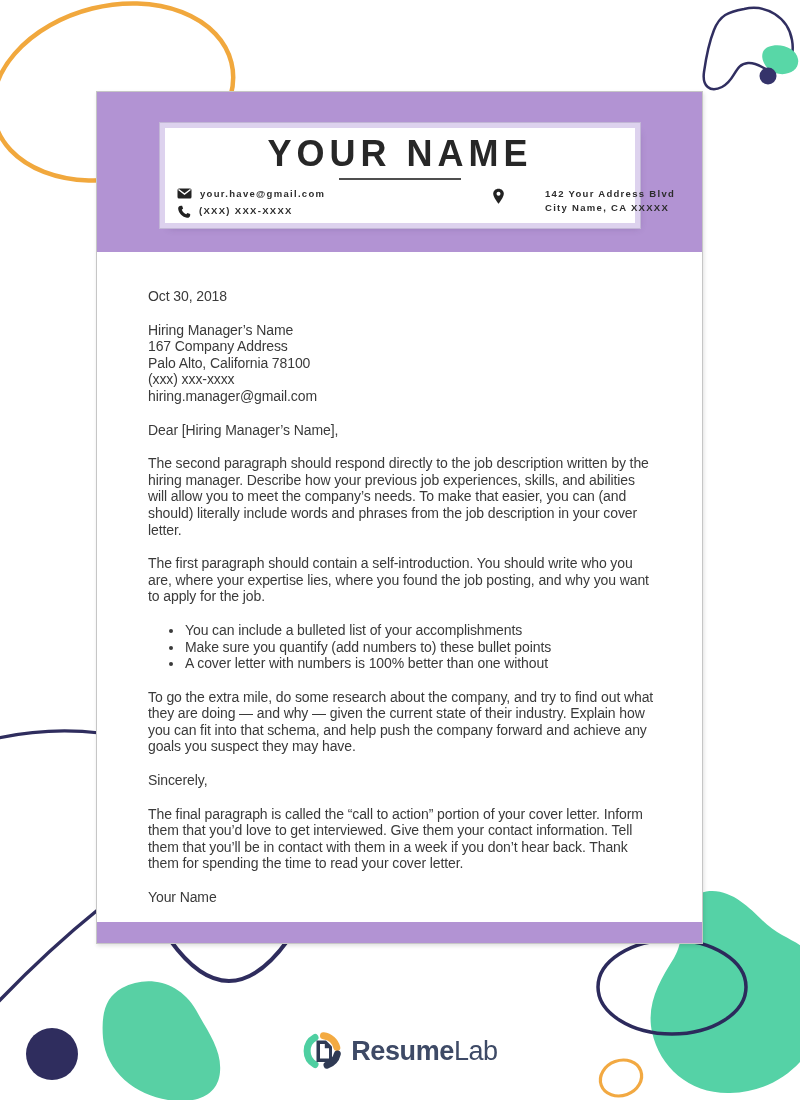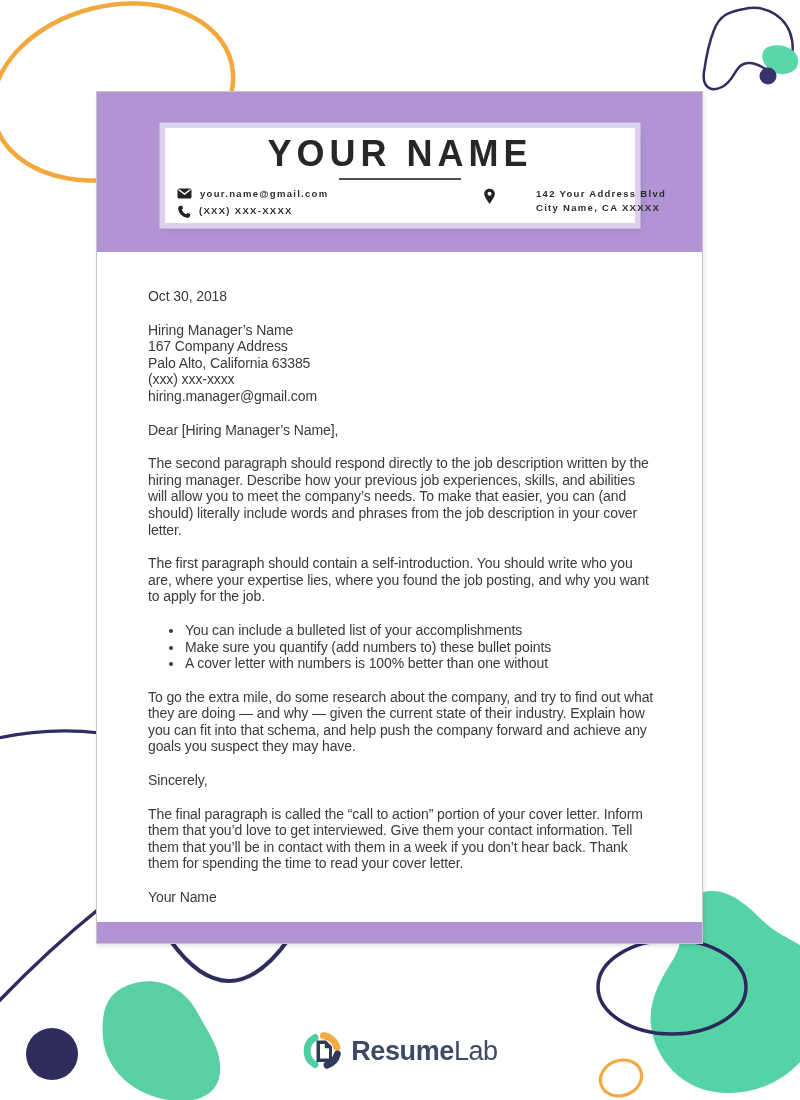--- a/index.html
+++ b/index.html
@@ -37,21 +37,21 @@
   .head-name {
     margin-top:7px; text-align:center;
     font-size:36px; font-weight:bold; letter-spacing:5px;
     color:#272727; line-height:38px; white-space:nowrap;
   }
   .head-rule { width:122px; height:2px; background:#4f4f4f; margin:5px auto 0; }
   .contact { position:absolute; display:flex; align-items:flex-start; gap:8px;
     font-size:9.5px; font-weight:bold; letter-spacing:1.3px; color:#2c2c2c; white-space:nowrap; }
   .c-email { left:12px; top:60px; }
   .c-phone { left:12px; top:77px; }
-  .c-addr  { left:318px; top:59px;gap:40px; }
+  .c-addr  { left:327px; top:59px;gap:40px; }
   .c-addr .lines { display:flex; flex-direction:column; line-height:13.5px; }
   .contact svg { flex:0 0 auto; }
 
   
   .letter-body {
     position:absolute; left:51px; top:196px; right:47px;
     font-size:14px; line-height:16.6px; letter-spacing:-0.1px; color:#3a3a3a;
   }
   .letter-body p, .letter-body .recipient, .letter-body ul { margin:0 0 17px; }
   .letter-body ul { padding-left:36px; }
@@ -102,21 +102,21 @@
     <div class="doc-header">
       <div class="head-box">
         <div class="head-name">YOUR NAME</div>
         <div class="head-rule"></div>
 
         <div class="contact c-email">
           <svg width="15" height="11" viewBox="0 0 15 11">
             <rect x="0.5" y="0.5" width="14" height="10" rx="1.5" fill="#222222"></rect>
             <path d="M1.5 1.5 L7.5 6 L13.5 1.5" fill="none" stroke="#ffffff" stroke-width="1.4"></path>
           </svg>
-          <span>your.name@gmail.com</span>
+          <span>your.have@gmail.com</span>
         </div>
 
         <div class="contact c-phone">
           <svg width="14" height="14" viewBox="0 0 14 14">
             <path d="M4 0.8 C2 0.8 0.9 2.4 1.2 4.1 C2 8.6 5.4 12 9.9 12.8 C11.6 13.1 13.2 12 13.2 10 L13.2 8.9 L10.4 7.9 L9.2 9.2 C7.3 8.5 5.5 6.7 4.8 4.8 L6.1 3.6 L5.1 0.8 Z" fill="#222222"></path>
           </svg>
           <span>(XXX) XXX-XXXX</span>
         </div>
 
         <div class="contact c-addr">
@@ -131,21 +131,21 @@
         </div>
       </div>
     </div>
 
     <div class="letter-body">
       <p>Oct 30, 2018</p>
 
       <div class="recipient">
         <div>Hiring Manager’s Name</div>
         <div>167 Company Address</div>
-        <div>Palo Alto, California 63385</div>
+        <div>Palo Alto, California 78100</div>
         <div>(xxx) xxx-xxxx</div>
         <div>hiring.manager@gmail.com</div>
       </div>
 
       <p>Dear [Hiring Manager’s Name],</p>
       <p>The second paragraph should respond directly to the job description written by the hiring manager. Describe how your previous job experiences, skills, and abilities will allow you to meet the company’s needs. To make that easier, you can (and should) literally include words and phrases from the job description in your cover letter.</p>
       <p>The first paragraph should contain a self-introduction. You should write who you are, where your expertise lies, where you found the job posting, and why you want to apply for the job.</p>
 
       <ul>
         <li>You can include a bulleted list of your accomplishments</li>

